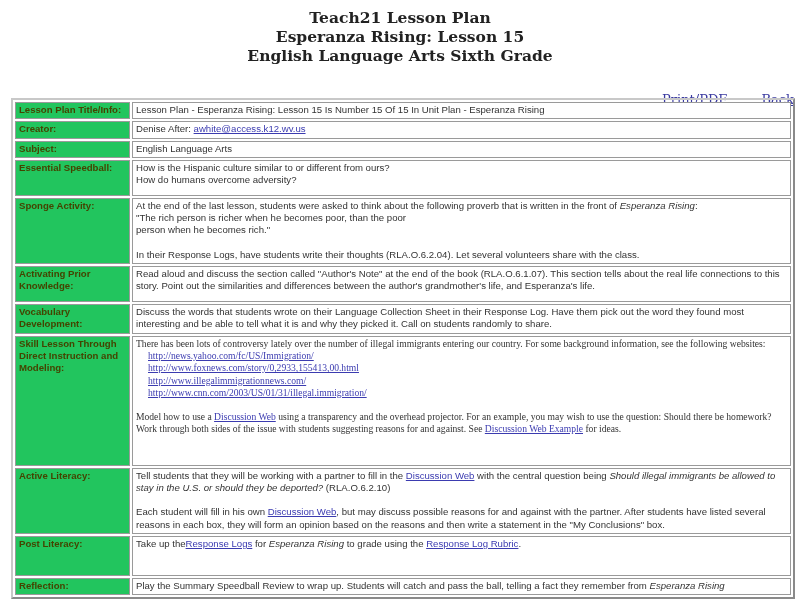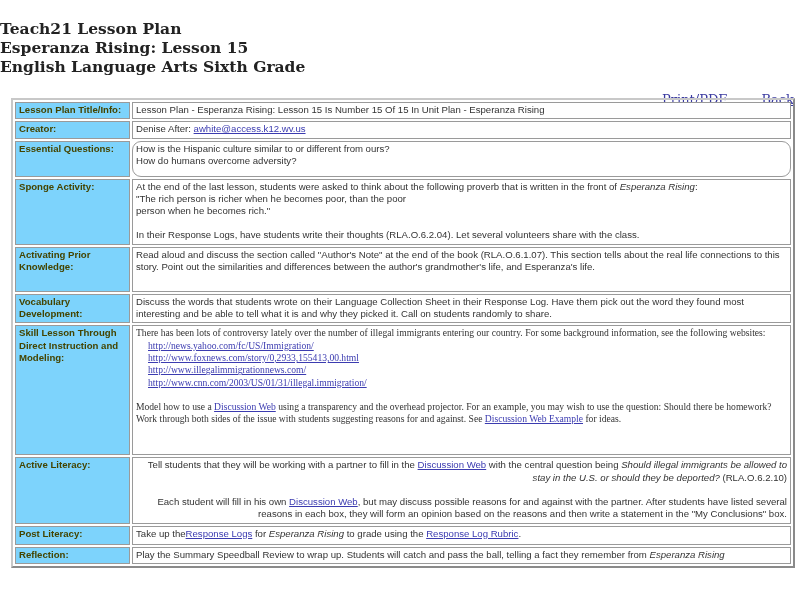--- a/index.html
+++ b/index.html
@@ -9,26 +9,26 @@
       background: #ffffff;
       width: 800px;
       height: 600px;
       overflow: hidden;
     }
     body {
       font-family: "Liberation Sans", sans-serif;
       color: #222;
     }
     .header {
-      text-align: left;
+      text-align: center;
       font-family: "DejaVu Serif", serif;
       font-weight: bold;
       font-size: 15.5px;
       line-height: 19px;
-      padding-top: 19px;
+      padding-top: 8px;
       color: #222;
     }
     .header div { white-space: nowrap; }
     .toplinks {
       position: absolute;
       top: 92px;
       right: 6px;
       font-family: "DejaVu Serif", serif;
       font-size: 13px;
     }
@@ -49,21 +49,21 @@
       border-left-color: #c8c8c8;
       font-size: 9.6px;
       line-height: 12.3px;
     }
     table.plan td {
       border: 1px solid #9a9a9a;
       padding: 1px 3px 2px 3px;
       vertical-align: top;
     }
     td.label {
-      background: #7dd3fc;
+      background: #22c55e;
       color: #555500;
       font-weight: bold;
       width: 115px;
       color: #444400;
     }
     td.value {
       background: #ffffff;
       color: #333;
     }
     a.lnk {
@@ -92,39 +92,43 @@
   <tbody>
       <tr>
     <td class="label">Lesson Plan Title/Info:</td>
     <td class="value">Lesson Plan - Esperanza Rising: Lesson 15 Is Number 15 Of 15 In Unit Plan - Esperanza Rising</td>
   </tr>
   <tr>
     <td class="label">Creator:</td>
     <td class="value"><span>Denise After: </span><a href="#" class="lnk">awhite@access.k12.wv.us</a></td>
   </tr>
   <tr>
-    <td class="label">Essential Questions:</td>
-    <td class="value" style="height:36px;border-radius:9px;">
+    <td class="label">Subject:</td>
+    <td class="value">English Language Arts</td>
+  </tr>
+  <tr>
+    <td class="label">Essential Speedball:</td>
+    <td class="value" style="height:36px;">
       <div>How is the Hispanic culture similar to or different from ours?</div>
       <div>How do humans overcome adversity?</div>
     </td>
   </tr>
   <tr>
     <td class="label">Sponge Activity:</td>
     <td class="value" style="height:64px;">
       <div><span>At the end of the last lesson, students were asked to think about the following proverb that is written in the front of </span><em>Esperanza Rising</em><span>:</span></div>
       <div>"The rich person is richer when he becomes poor, than the poor</div>
       <div>person when he becomes rich."</div>
       <div class="gap"></div>
       <div>In their Response Logs, have students write their thoughts (RLA.O.6.2.04). Let several volunteers share with the class.</div>
     </td>
   </tr>
   <tr>
     <td class="label">Activating Prior Knowledge:</td>
-    <td class="value" style="height:45px;">Read aloud and discuss the section called "Author's Note" at the end of the book (RLA.O.6.1.07). This section tells about the real life connections to this story. Point out the similarities and differences between the author's grandmother's life, and Esperanza's life.</td>
+    <td class="value" style="height:36px;">Read aloud and discuss the section called "Author's Note" at the end of the book (RLA.O.6.1.07). This section tells about the real life connections to this story. Point out the similarities and differences between the author's grandmother's life, and Esperanza's life.</td>
   </tr>
   <tr>
     <td class="label">Vocabulary Development:</td>
     <td class="value" style="height:24px;">Discuss the words that students wrote on their Language Collection Sheet in their Response Log. Have them pick out the word they found most interesting and be able to tell what it is and why they picked it. Call on students randomly to share.</td>
   </tr>
   <tr>
     <td class="label">Skill Lesson Through Direct Instruction and Modeling:</td>
     <td class="value" style="height:130px;font-family:Liberation Serif, serif;">
       <div>There has been lots of controversy lately over the number of illegal immigrants entering our country. For some background information, see the following websites:</div>
       <div class="indent">
@@ -132,28 +136,28 @@
         <div><a href="#" class="lnk">http://www.foxnews.com/story/0,2933,155413,00.html</a></div>
         <div><a href="#" class="lnk">http://www.illegalimmigrationnews.com/</a></div>
         <div><a href="#" class="lnk">http://www.cnn.com/2003/US/01/31/illegal.immigration/</a></div>
       </div>
       <div class="gap"></div>
       <div><span>Model how to use a </span><a href="#" class="lnk">Discussion Web</a><span> using a transparency and the overhead projector. For an example, you may wish to use the question: Should there be homework? Work through both sides of the issue with students suggesting reasons for and against. See </span><a href="#" class="lnk">Discussion Web Example</a><span> for ideas.</span></div>
     </td>
   </tr>
   <tr>
     <td class="label">Active Literacy:</td>
-    <td class="value" style="height:66px;text-align:right;">
+    <td class="value" style="height:66px;">
       <div><span>Tell students that they will be working with a partner to fill in the </span><a href="#" class="lnk">Discussion Web</a><span> with the central question being </span><em>Should illegal immigrants be allowed to stay in the U.S. or should they be deported?</em><span> (RLA.O.6.2.10)</span></div>
       <div class="gap"></div>
       <div><span>Each student will fill in his own </span><a href="#" class="lnk">Discussion Web</a><span>, but may discuss possible reasons for and against with the partner. After students have listed several reasons in each box, they will form an opinion based on the reasons and then write a statement in the "My Conclusions" box.</span></div>
     </td>
   </tr>
   <tr>
     <td class="label">Post Literacy:</td>
-    <td class="value" style="height:19px;"><span>Take up the</span><a href="#" class="lnk">Response Logs</a><span> for </span><em>Esperanza Rising</em><span> to grade using the </span><a href="#" class="lnk">Response Log Rubric</a><span>.</span></td>
+    <td class="value" style="height:40px;"><span>Take up the</span><a href="#" class="lnk">Response Logs</a><span> for </span><em>Esperanza Rising</em><span> to grade using the </span><a href="#" class="lnk">Response Log Rubric</a><span>.</span></td>
   </tr>
   <tr>
     <td class="label">Reflection:</td>
     <td class="value"><span>Play the Summary Speedball Review to wrap up. Students will catch and pass the ball, telling a fact they remember from </span><em>Esperanza Rising</em></td>
   </tr>
 </tbody>
   </table>
 
 </body></html>

